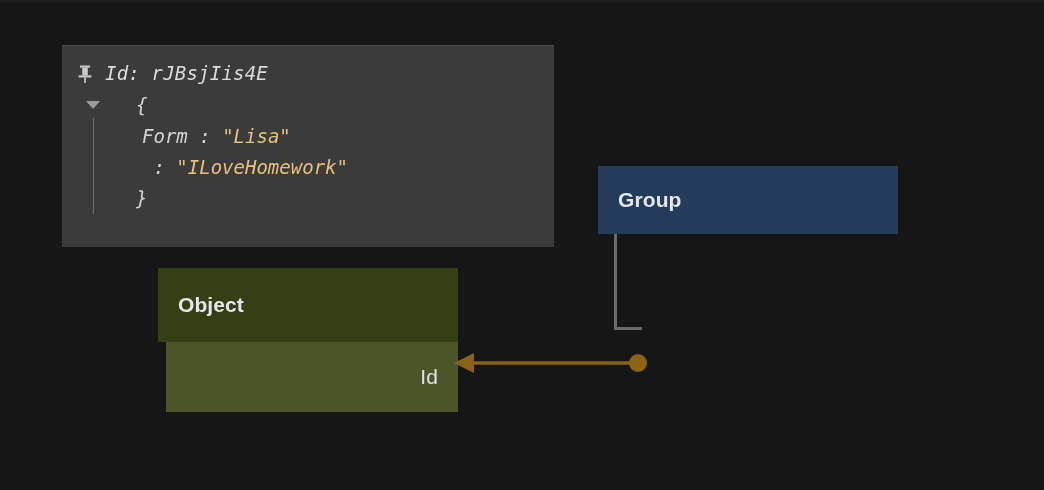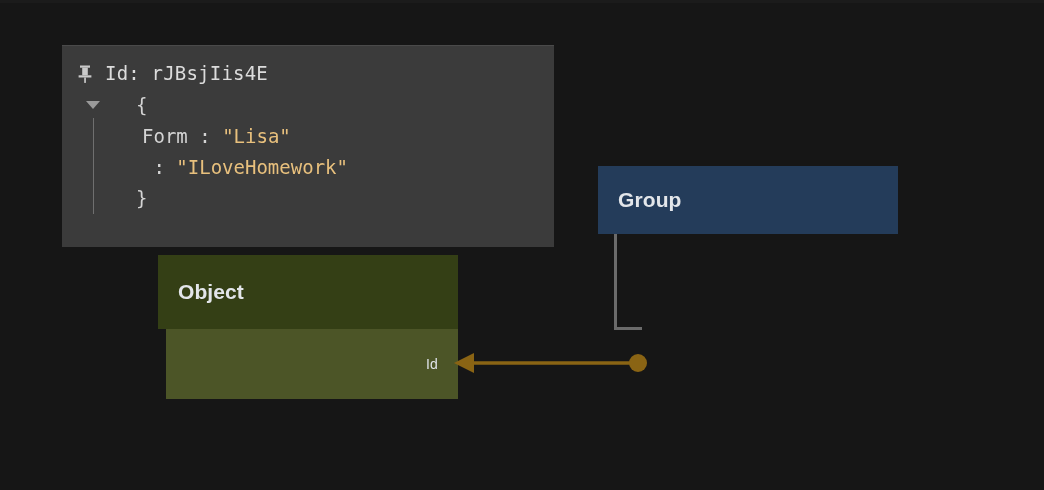--- a/index.html
+++ b/index.html
@@ -29,20 +29,21 @@
     width: 492px;
     height: 202px;
     background: #3b3b3b;
     border-top: 1px solid #4a4a4a;
     box-sizing: border-box;
     padding: 12px 14px 10px 14px;
     font-family: "DejaVu Sans Mono", "Liberation Mono", monospace;
     font-size: 19px;
     line-height: 31px;
     color: #d6d6d6;
+    font-style: italic;
   }
   .tt-header {
     display: flex;
     align-items: center;
     gap: 11px;
     height: 31px;
     white-space: nowrap;
   }
   .pin-icon {
     width: 18px;
@@ -108,30 +109,30 @@
     font-size: 21px;
     font-weight: bold;
     color: #e3e6ea;
     padding: 0 20px;
     letter-spacing: 0.1px;
   }
   .node-field {
     display: flex;
     align-items: center;
     box-sizing: border-box;
-    font-size: 14px;
+    font-size: 21px;
     font-weight: normal;
     color: #dfe3e8;
     padding: 0 20px;
     letter-spacing: 0.1px;
     margin-left: 8px;
   }
 
   
-  #node-object { left: 158px; top: 255px; width: 300px; height: 144px; }
+  #node-object { left: 158px; top: 268px; width: 300px; height: 144px; }
   #node-object .node-title { height: 74px; background: #343f15; }
   #node-object .node-field {
     height: 70px;
     background: #4c5527;
     justify-content: flex-end;
   }
 
   
   #node-group { left: 598px; top: 166px; width: 300px; height: 68px; }
   #node-group .node-title { height: 68px; background: #243c5a; }

